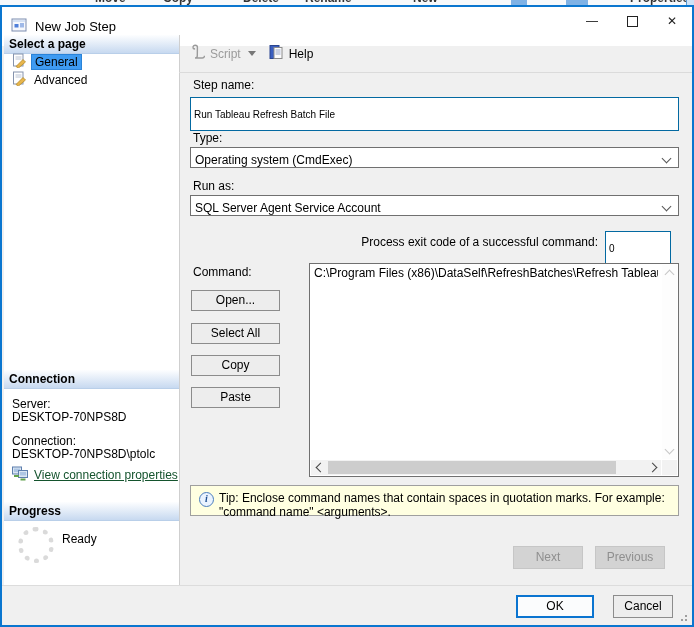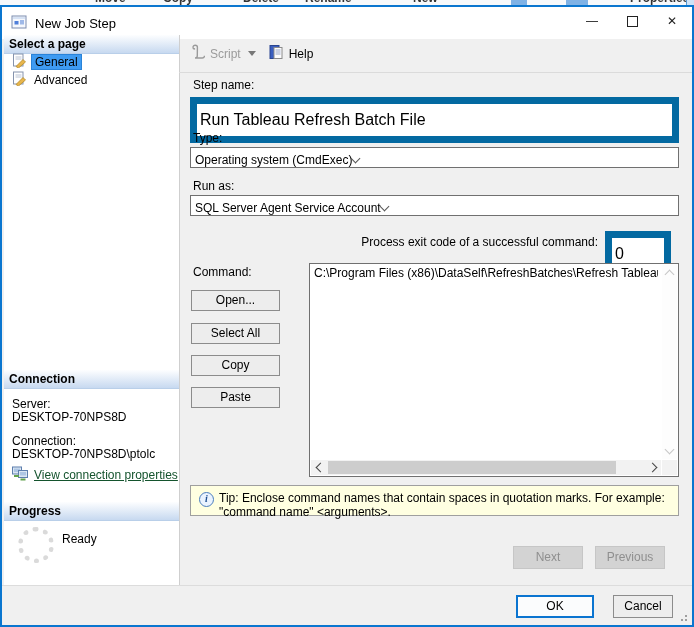--- a/index.html
+++ b/index.html
@@ -9,21 +9,21 @@
   
   .bgstrip{position:absolute;top:0;left:0;width:694px;height:5px;background:#f7f9fb;overflow:hidden}
   .bgfrag{position:absolute;top:-9px;font-weight:bold;color:#333;white-space:nowrap}
   .bgblue{position:absolute;top:0;height:5px;background:#7fb2e5}
   .bgscroll{position:absolute;top:0;right:0;width:7px;height:5px;background:#cfe3f7;border-left:1px solid #5b9bd5}
 
   
   .dialog{position:absolute;top:5px;left:0;width:694px;height:622px;box-sizing:border-box;
           border:2px solid #0a76cf;background:#f0f0f0}
 
-  .titlebar{position:absolute;top:0;left:0;right:0;height:32px;background:#fff;display:flex;align-items:center;padding-left:9px}
+  .titlebar{position:absolute;top:0;left:0;right:0;height:39px;background:#fff;display:flex;align-items:center;padding-left:9px}
   .title-text{margin-left:8px;font-size:13px}
   .wincontrols{position:absolute;right:0;top:0;height:28px;display:flex}
   .winbtn{width:40px;height:28px;display:flex;align-items:center;justify-content:center;color:#222;font-size:12px}
   .maxbox{width:9px;height:9px;border:1px solid #222}
 
   
   .sidebar{position:absolute;left:2px;top:28px;width:176px;height:550px;background:#fff;border-right:1px solid #cfcfcf;box-sizing:border-box}
   .shdr{position:absolute;left:0;right:0;height:19px;line-height:19px;font-weight:bold;padding-left:5px;box-sizing:border-box;
         background:linear-gradient(#fdfeff,#c7d9f0);border-bottom:1px solid #b9cfe9}
   .pageitem{position:absolute;left:0;height:17px;display:flex;align-items:center;padding-left:8px;gap:4px}
@@ -36,24 +36,24 @@
 
   
   .toolbar{position:absolute;left:177px;right:0;top:28px;height:38px;border-bottom:1px solid #dbdbdb;
            display:flex;align-items:center;padding-left:10px;gap:6px;box-sizing:border-box}
   .tbtn{display:flex;align-items:center;gap:5px}
   .tbtn.disabled{color:#9b9b9b}
   .tri-down{width:0;height:0;border-left:4px solid transparent;border-right:4px solid transparent;border-top:5px solid #777;margin-left:2px}
 
   
   .lbl{position:absolute;white-space:nowrap}
-  .txt{position:absolute;box-sizing:border-box;background:#fff;border:7px solid #0369a1;font-family:"Liberation Sans",sans-serif;
-       font-size:16px;padding:16px 3px;color:#000;outline:none}
+  .txt{position:absolute;box-sizing:border-box;background:#fff;border:1px solid #0369a1;font-family:"Liberation Sans",sans-serif;
+       font-size:10px;padding:16px 3px;color:#000;outline:none}
   .dd{position:absolute;box-sizing:border-box;background:#fff;border:1px solid #707070;display:flex;align-items:center;
-      padding:4px 8px 0 4px}
+      justify-content:space-between;padding:4px 8px 0 4px}
   .chv{display:inline-block;width:6px;height:6px;border-right:1.4px solid #565656;border-bottom:1.4px solid #565656}
   .chv.down{transform:rotate(45deg);margin-top:-3px}
   .btn{position:absolute;box-sizing:border-box;background:#ededed;border:1px solid #8c8c8c;text-align:center;
        font-size:12px;line-height:19px}
   .btn-dis{position:absolute;box-sizing:border-box;background:#d3d3d3;border:1px solid #c6c6c6;color:#8f8f8f;
        text-align:center;font-size:12px;line-height:21px}
   .btn-ok{position:absolute;box-sizing:border-box;background:#fbfcfd;border:2px solid #0a74d0;text-align:center;
        font-size:12px;line-height:19px}
 
   

